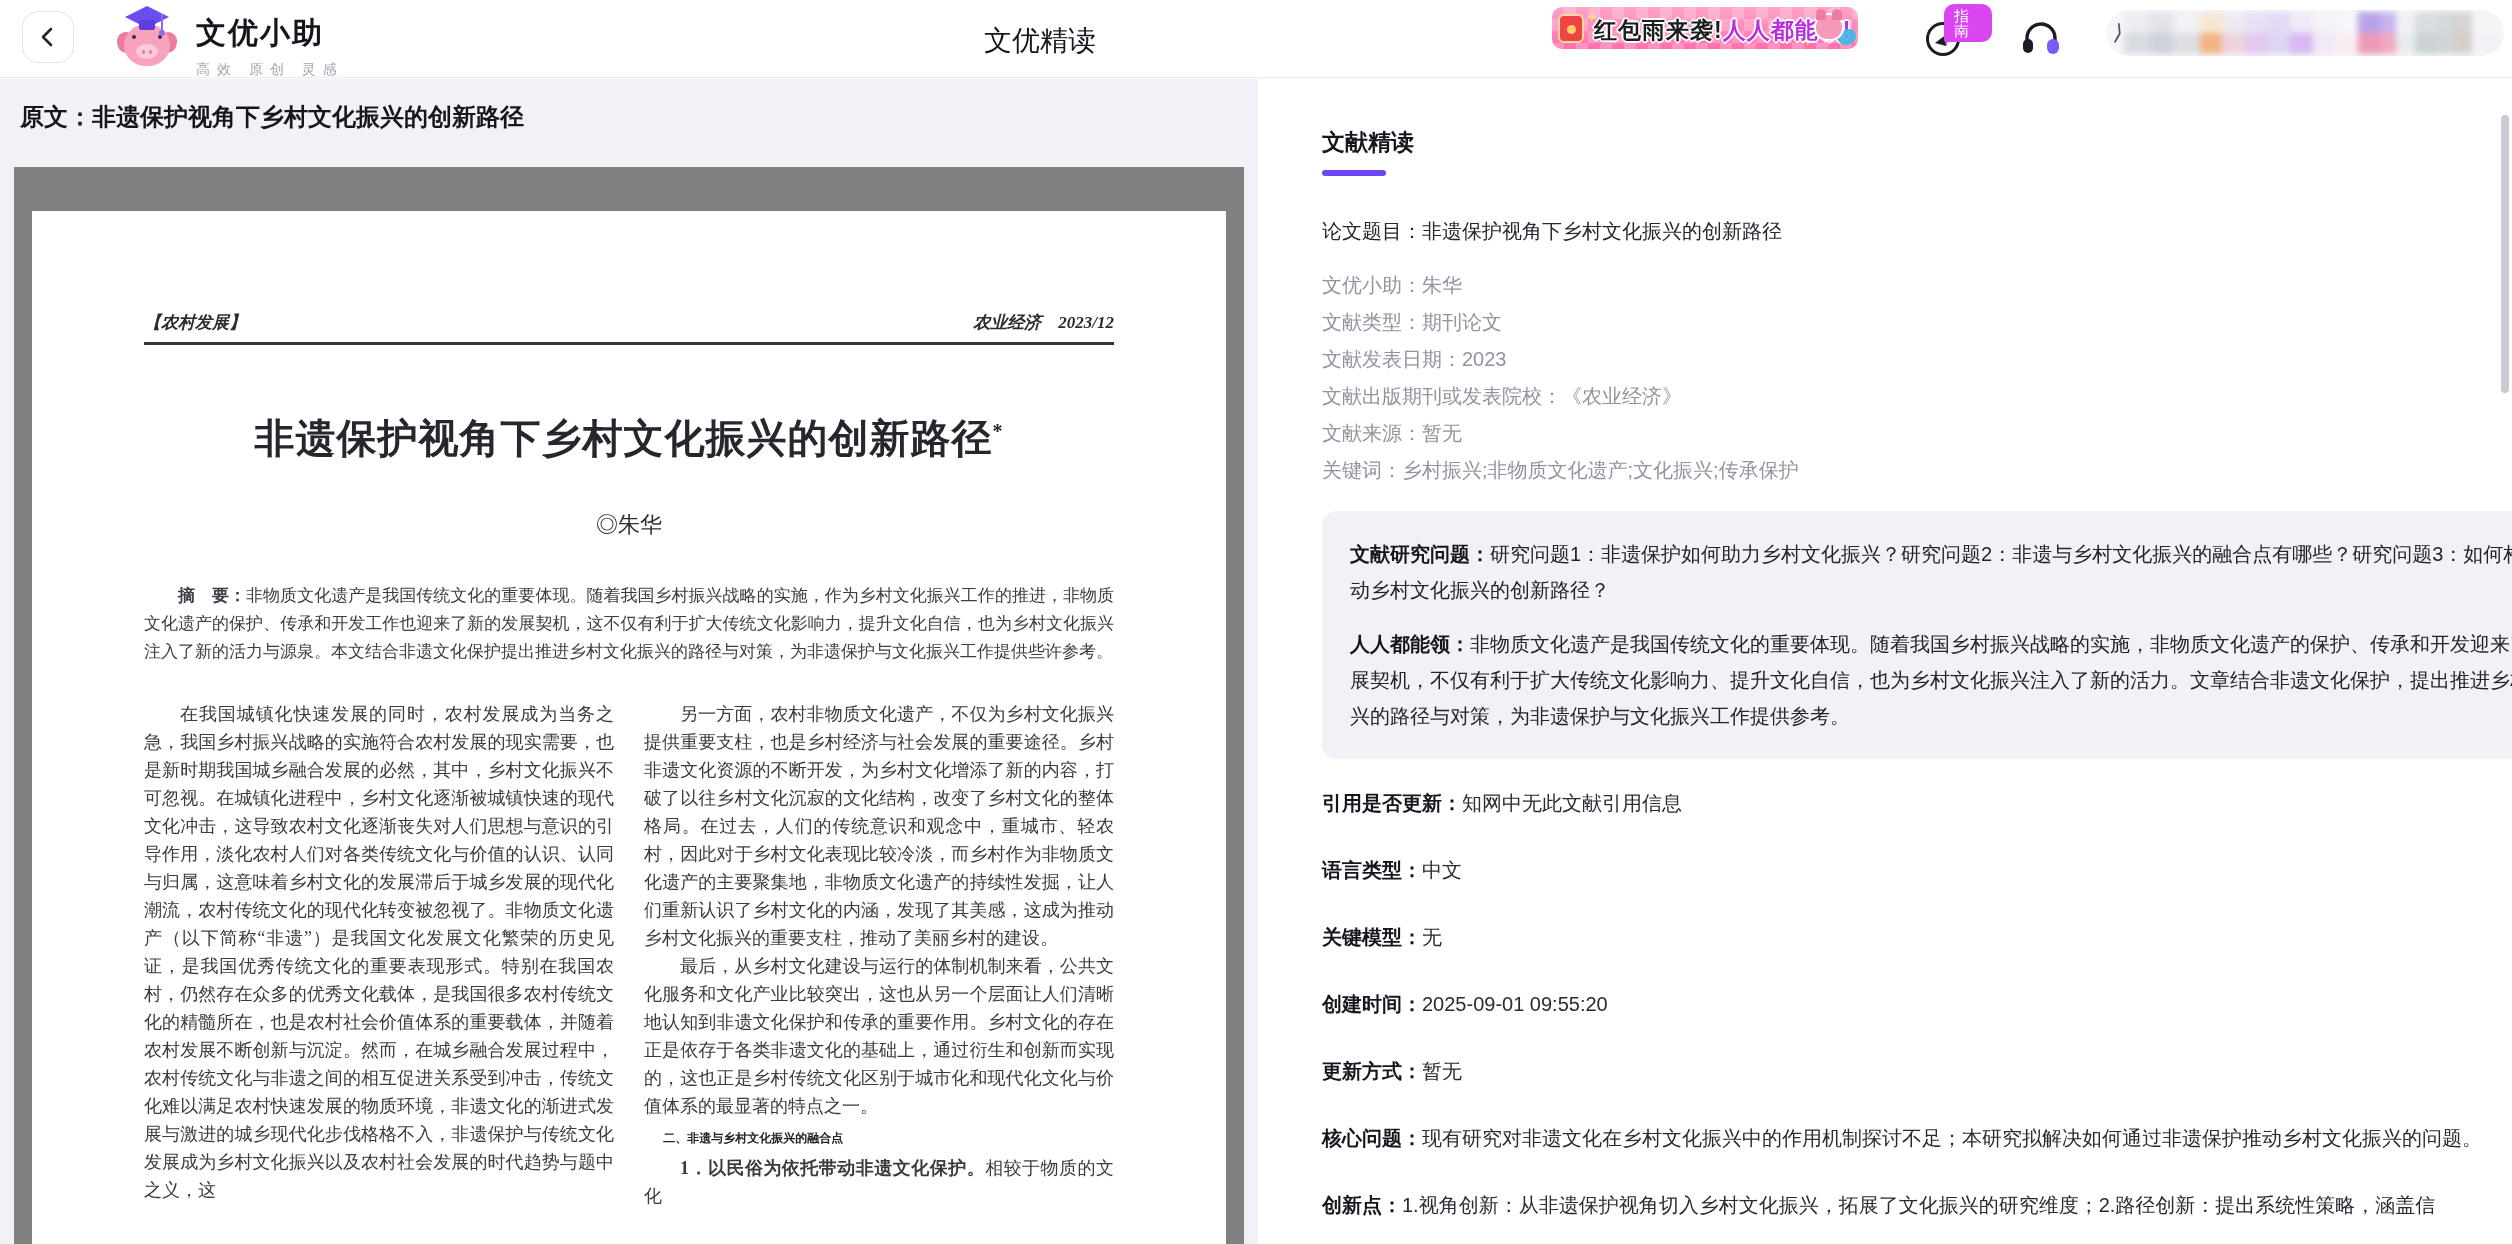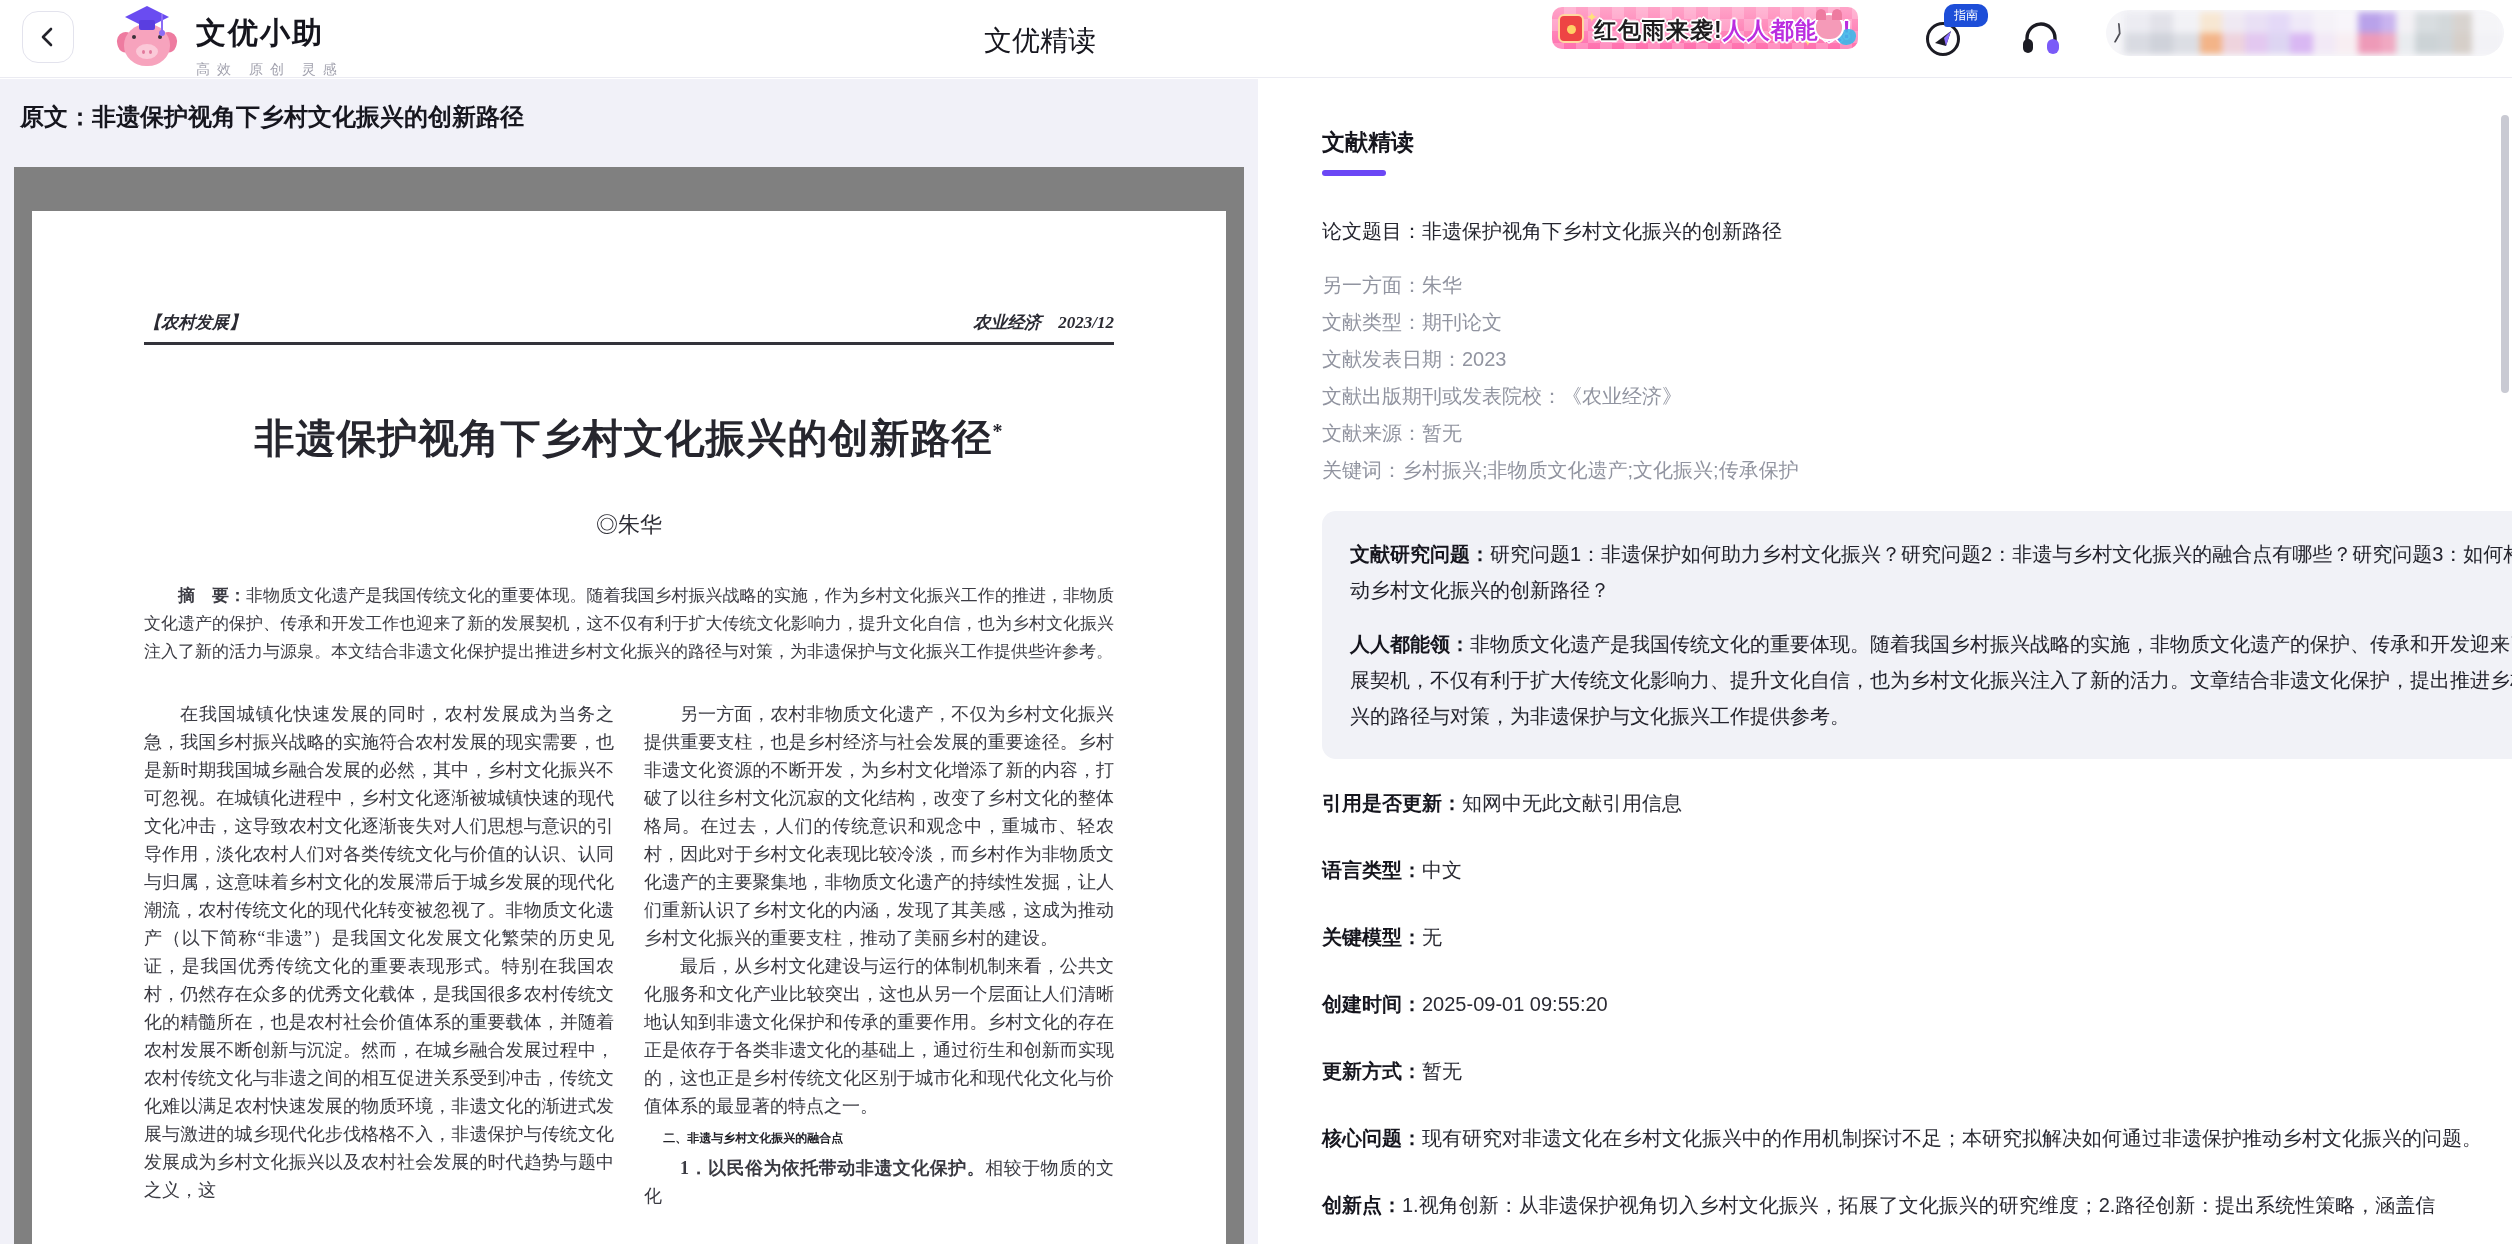--- a/index.html
+++ b/index.html
@@ -54,22 +54,22 @@
   .banner-pig { position:absolute; right:14px; top:6px; width:30px; height:28px; background:#f59ab8;
                 border-radius:50% 50% 46% 46%; border:2px solid #fff; }
   .banner-pig::before, .banner-pig::after { content:""; position:absolute; top:-6px; width:10px;
                 height:11px; background:#ee7ba0; border-radius:50% 50% 0 0; }
   .banner-pig::before { left:0; } .banner-pig::after { right:0; }
   .banner-splash { position:absolute; right:2px; top:22px; width:18px; height:16px; background:#3db7e8;
                 border-radius:60% 40% 55% 45%; opacity:.9; }
   .banner-spark { position:absolute; color:#ffe27a; font-size:14px; }
 
   .guide-wrap { position:absolute; left:1922px; top:16px; width:70px; height:48px; cursor:pointer; }
-  .guide-badge { position:absolute; left:22px; top:-12px; background:#1d4ed8; color:#fff;
-                 font-size:12px; line-height:15px; padding:4px 10px; border-radius:10px 10px 10px 3px; }
+  .guide-badge { position:absolute; left:22px; top:-12px; background:#d946ef; color:#fff;
+                 font-size:15px; line-height:15px; padding:4px 10px; border-radius:10px 10px 10px 3px; }
   .hp-wrap { position:absolute; left:2018px; top:14px; width:48px; height:48px; cursor:pointer; }
   .user-blur { position:absolute; left:2106px; top:10px; width:398px; height:46px; border-radius:23px;
                overflow:hidden; background:#f6f6f9; cursor:pointer; }
   .mosaic { position:absolute; left:18px; top:2px; right:2px; height:42px; filter:blur(3px); }
   .mosaic .r1,.mosaic .r2 { height:21px; }
   .mosaic .r1 { background:linear-gradient(90deg,#ececf2 0 7%,#e2e2e9 0 13%,#f2f2f6 0 20%,#f7e7d2 0 26%,
       #efe9f3 0 32%,#e9e0f5 0 38%,#e4d9f7 0 44%,#efe9f8 0 50%,#f5f2f8 0 56%,#f8f5fa 0 62%,
       #b9a2ea 0 68%,#c9b4ef 0 72%,#f3f1f5 0 77%,#d8dde0 0 83%,#d3d8da 0 87%,#d8d3cf 0 92%,#f5f5f8 0 100%); }
   .mosaic .r2 { background:linear-gradient(90deg,#d9dbe2 0 7%,#cfd2da 0 13%,#dcdee4 0 20%,#f3b488 0 26%,
       #eed3dd 0 32%,#e3c8f0 0 38%,#ddd5f2 0 44%,#d9b8f3 0 50%,#f2e9f6 0 56%,#f8eef2 0 62%,
@@ -225,21 +225,21 @@
 
   <div class="right-panel">
     <div class="tab">
       <div class="tab-label">文献精读</div>
       <div class="tab-underline" style="background:#6b47f5;"></div>
     </div>
 
     <div class="paper-title">论文题目：非遗保护视角下乡村文化振兴的创新路径</div>
 
     <div class="meta">
-      <div>另一方面：朱华</div>
+      <div>文优小助：朱华</div>
       <div>文献类型：期刊论文</div>
       <div>文献发表日期：2023</div>
       <div>文献出版期刊或发表院校：《农业经济》</div>
       <div>文献来源：暂无</div>
       <div>关键词：乡村振兴;非物质文化遗产;文化振兴;传承保护</div>
     </div>
 
     <div class="info-box" style="background:#f1f2f7;">
       <div class="blk"><span class="b">文献研究问题：</span><span>研究问题1：非遗保护如何助力乡村文化振兴？研究问题2：非遗与乡村文化振兴的融合点有哪些？研究问题3：如何构建非遗推动乡村文化振兴的创新路径？</span></div>
       <div class="blk"><span class="b">人人都能领：</span><span>非物质文化遗产是我国传统文化的重要体现。随着我国乡村振兴战略的实施，非物质文化遗产的保护、传承和开发迎来了新的发展契机，不仅有利于扩大传统文化影响力、提升文化自信，也为乡村文化振兴注入了新的活力。文章结合非遗文化保护，提出推进乡村文化振兴的路径与对策，为非遗保护与文化振兴工作提供参考。</span></div>

